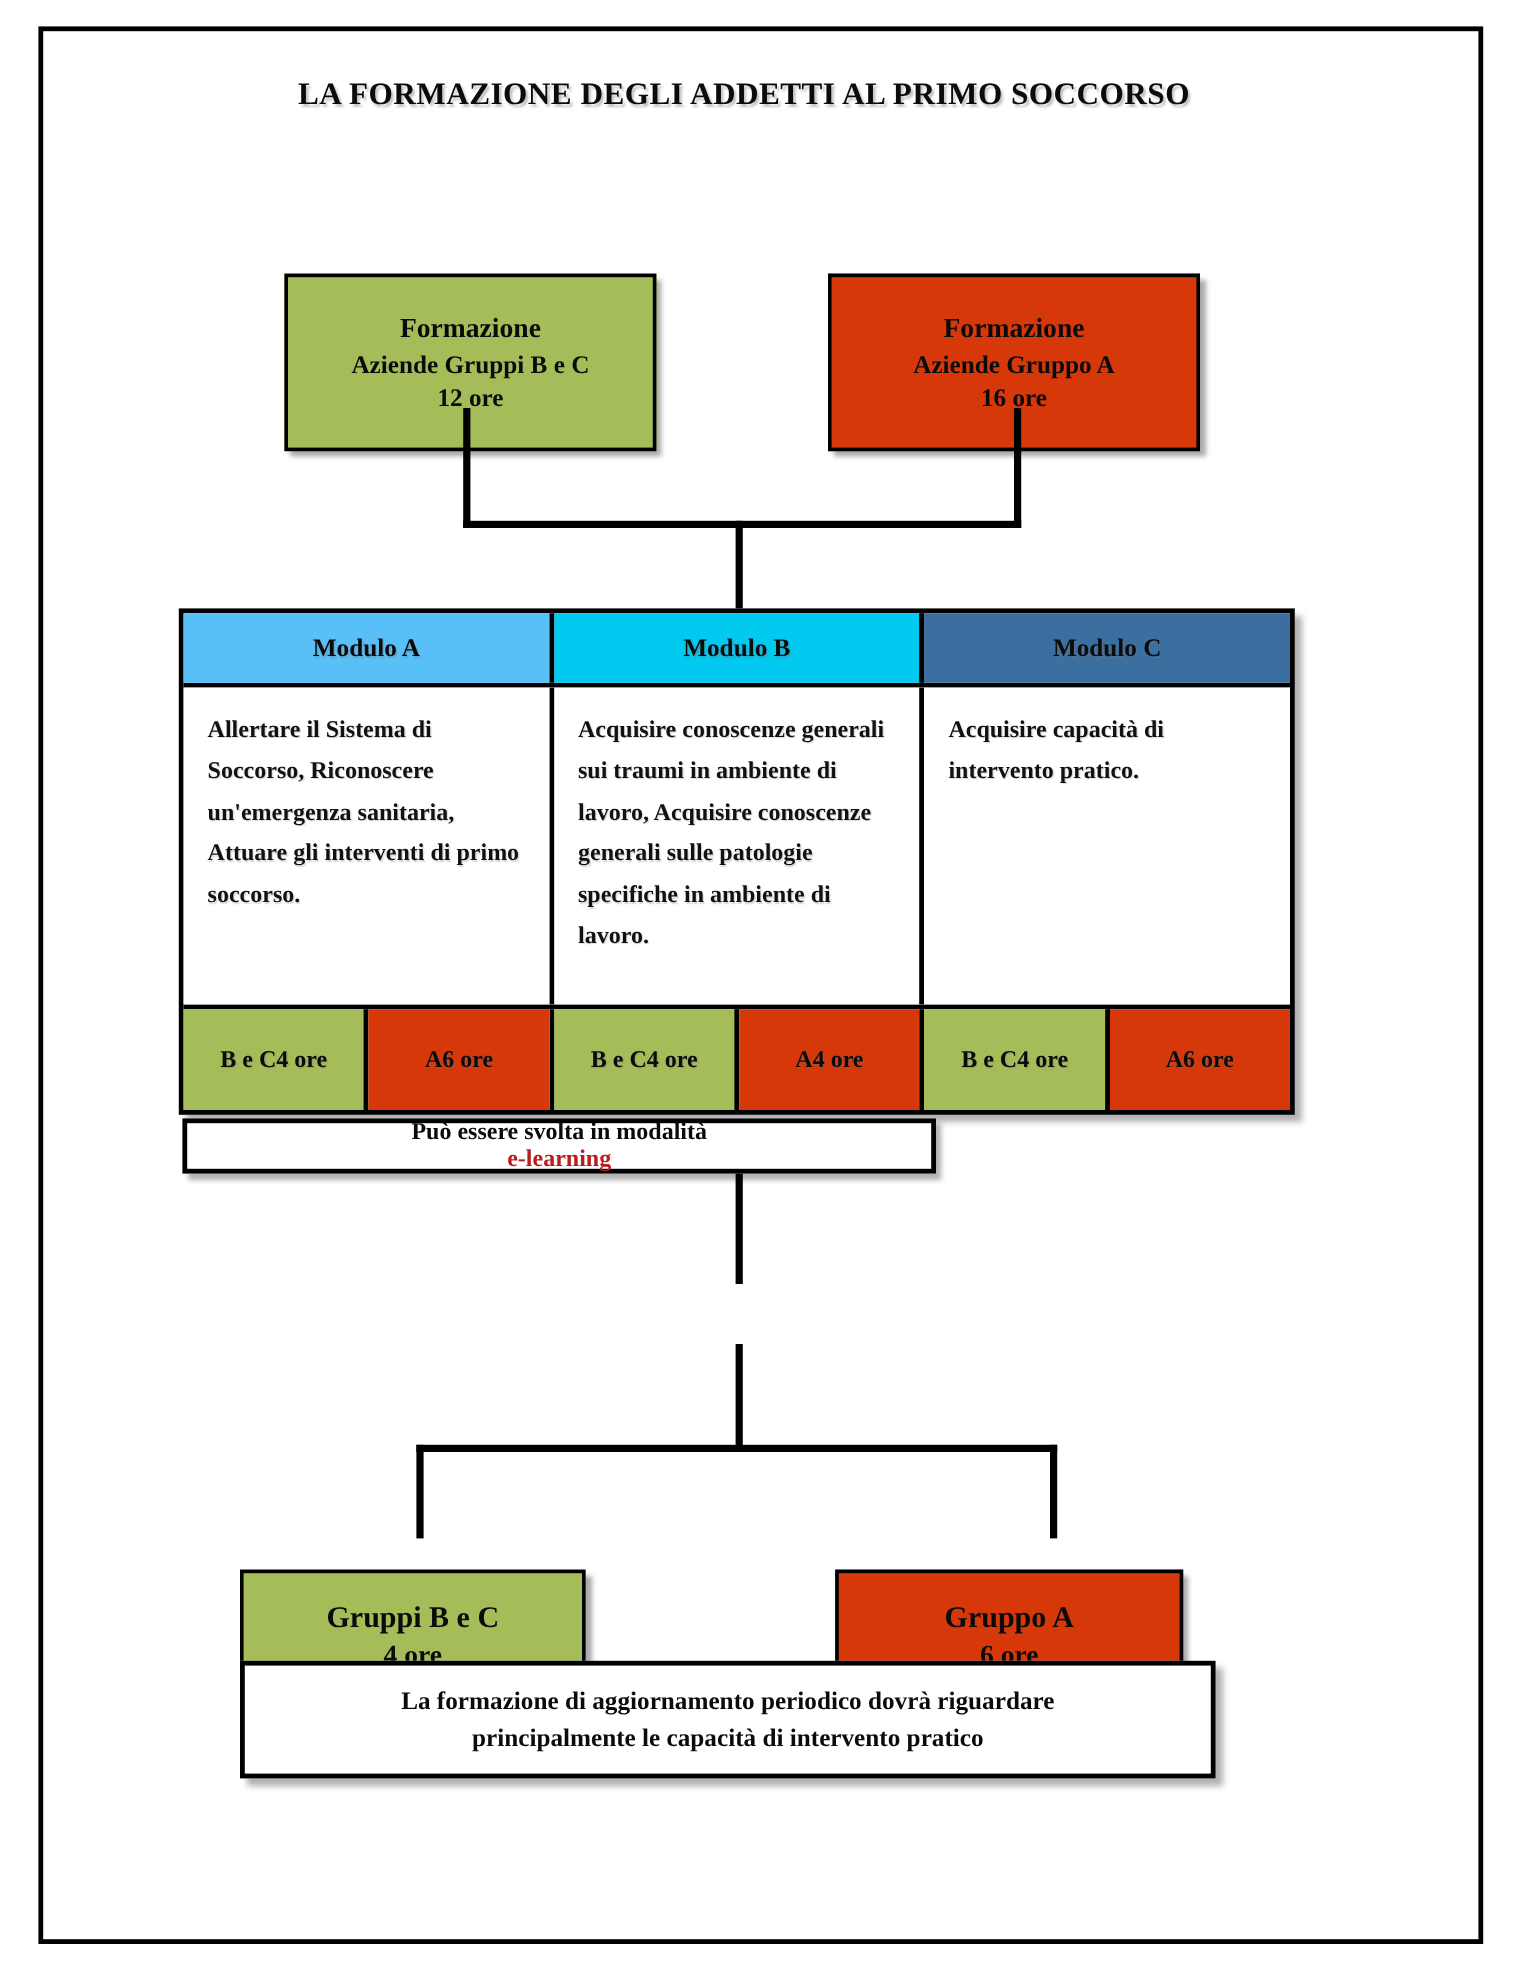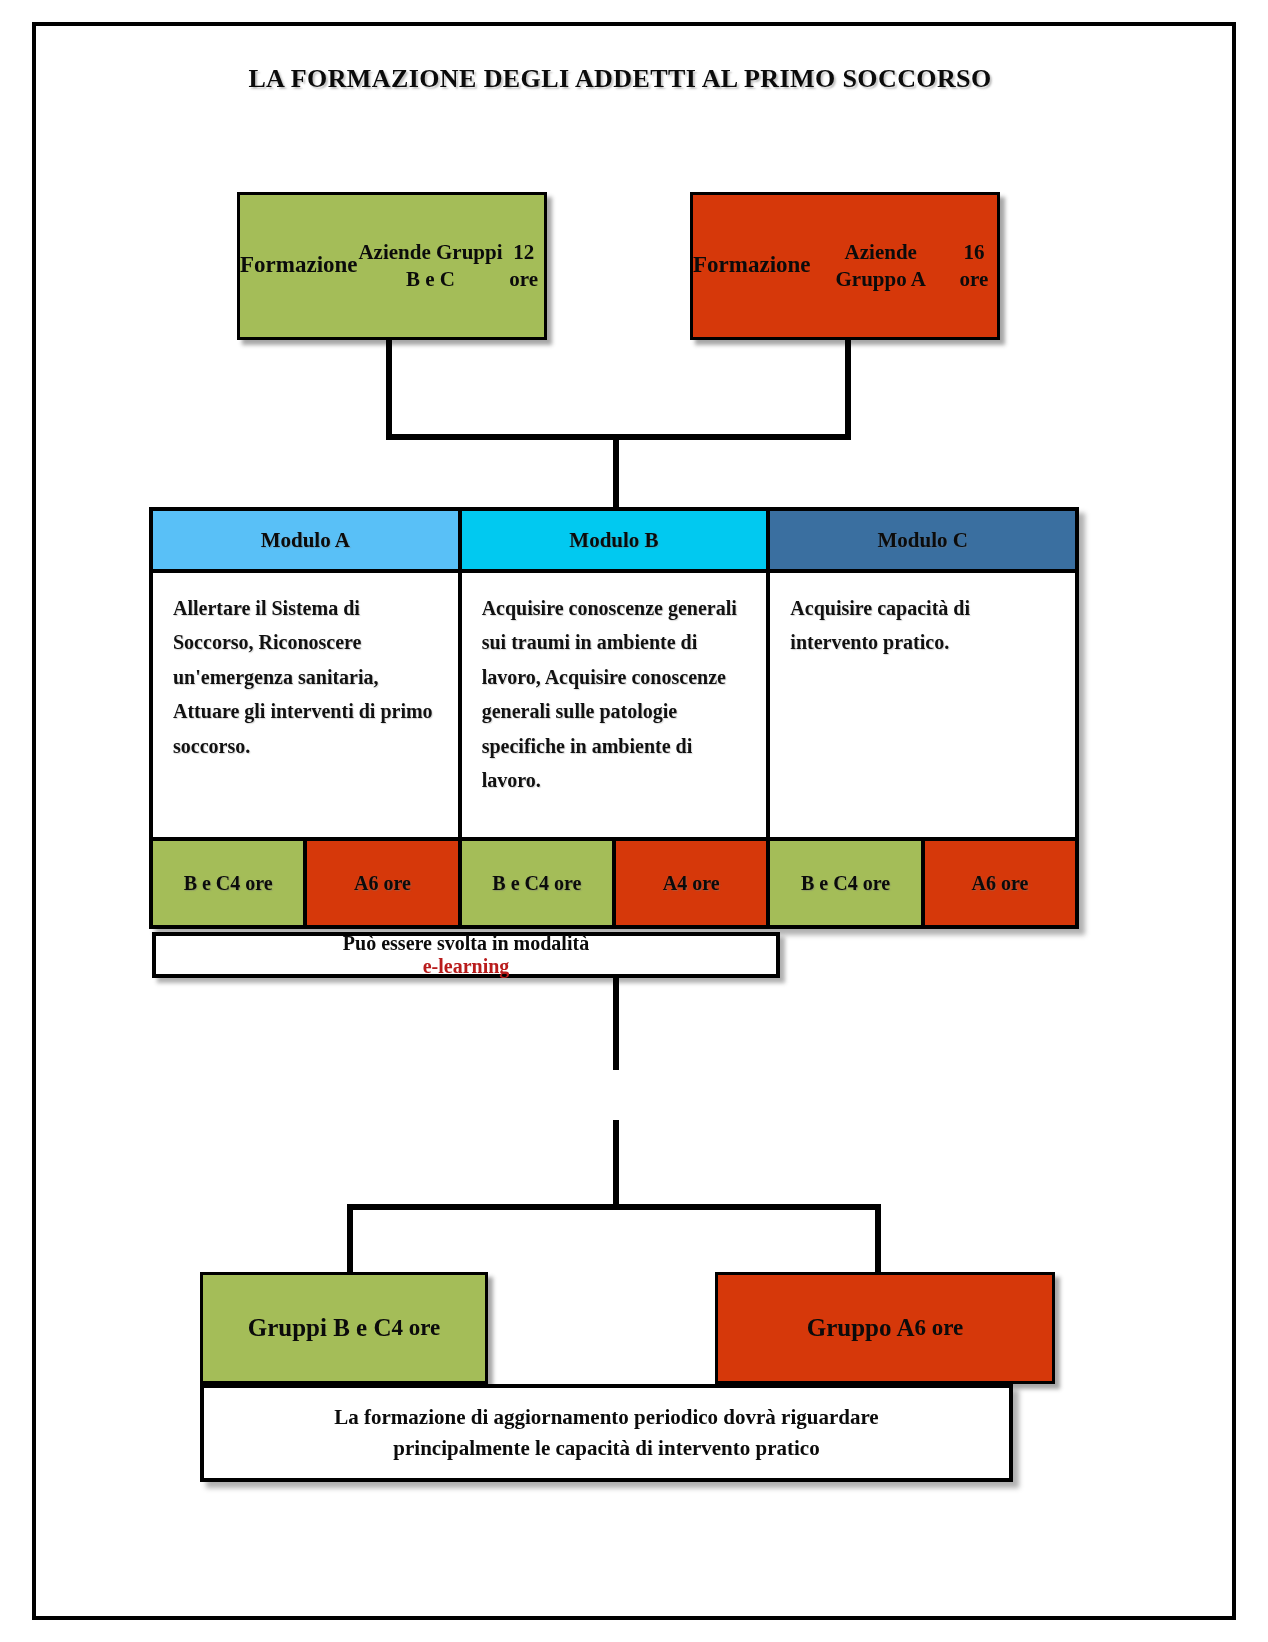--- a/index.html
+++ b/index.html
@@ -43,27 +43,28 @@
     text-shadow: 2px 2px 2px rgba(120,120,120,0.45);
     white-space: nowrap;
   }
 
   
   .box {
     position: absolute;
     border: 3px solid #000000;
     box-shadow: 5px 5px 4px rgba(60,60,60,0.45);
     display: flex;
-    flex-direction: row;
+    flex-direction: column;
     align-items: center;
     justify-content: center;
     color: #0b0b0b;
     font-weight: bold;
     text-align: center;
     line-height: 1.28;
+    margin-top: 36px;
   }
   .box .line { display: block; }
 
   
   .form-box { font-size: 21px; }
   .form-box .l1 { font-size: 23px; margin-bottom: 3px; }
   .green { background: #a4bd58; }
   .red   { background: #d6380a; }
   .teal  { background: #4ba9bf; }
 
@@ -168,21 +169,21 @@
     left: 291px; top: 1068px;
     width: 658px; height: 52px;
     font-size: 23px;
     letter-spacing: 1.2px;
   }
 
   
   .grp-box { font-size: 25px; }
   .grp-box .l2 { font-size: 23px; }
   #grp-bc { left: 200px; top: 1272px; width: 288px; height: 112px; }
-  #grp-a  { left: 715px; top: 1272px; width: 340px; height: 112px; justify-content: center; }
+  #grp-a  { left: 696px; top: 1272px; width: 290px; height: 112px; justify-content: center; }
 
   
   #bottom-note {
     position: absolute;
     left: 200px; top: 1384px;
     width: 813px; height: 98px;
     background: #ffffff;
     border: 4px solid #000000;
     box-shadow: 6px 6px 5px rgba(60,60,60,0.4);
     display: flex;

